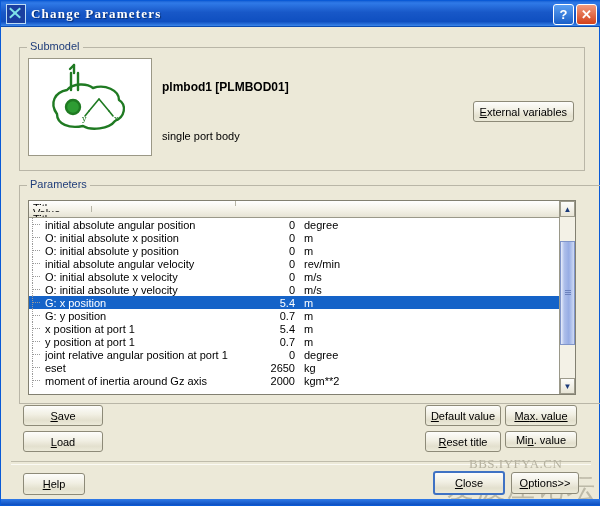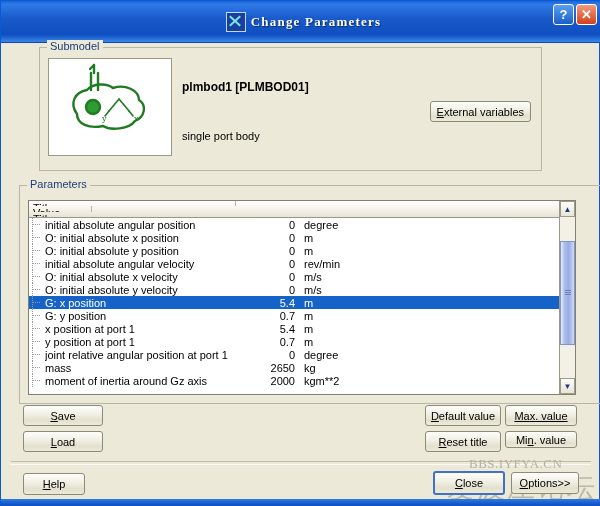--- a/index.html
+++ b/index.html
@@ -13,25 +13,25 @@
     position: relative;
     width: 600px; height: 506px;
     box-sizing: border-box;
     background: #ece9d8;
     border: 1px solid #0a5ad6;
   }
 
   
   #titlebar {
     position: absolute; left: 0; top: 0;
-    width: 600px; height: 42px;
+    width: 600px; height: 26px;
     background: linear-gradient(180deg,#1b64d6 0%, #2f7ae8 8%, #1858c8 45%, #0f4fc0 82%, #3b86ea 100%);
     border-bottom: 1px solid #0a4bb0;
     box-sizing: border-box;
-    display: flex; align-items: center; justify-content: center;
+    display: flex; align-items: center;
   }
   #titlebar .tb-icon {
     width: 18px; height: 18px; margin-left: 5px; margin-right: 5px;
     background: #1a3fa0;
     border: 1px solid #bcdcf5;
     position: relative; flex: none;
   }
   #titlebar .tb-icon:before, #titlebar .tb-icon:after {
     content:""; position:absolute; left:1px; top:7px; width:14px; height:2px;
     background:#7fe3e8;
@@ -73,21 +73,21 @@
   }
   .group > .grp-title {
     position: absolute; top: -8px; left: 7px;
     background: #ece9d8;
     padding: 0 3px;
     font-size: 11px;
     color: #1f3d7a;
     white-space: nowrap;
   }
 
-  #grp-submodel { left: 18px; top: 46px; width: 503px; height: 124px; margin-left: 20px; }
+  #grp-submodel { left: 18px; top: 46px; width: 566px; height: 124px; }
   #grp-parameters { left: 18px; top: 184px; width: 590px; height: 219px; }
 
   
   #submodel-thumb {
     position: absolute; left: 8px; top: 10px;
     width: 124px; height: 98px;
     background: #ffffff;
     border: 1px solid #9b9886;
     box-sizing: border-box;
   }
@@ -376,21 +376,21 @@
             <span class="c-unit">m</span>
           </div>
           <div class="prow">
             <span class="c-tree"></span>
             <span class="c-title">joint relative angular position at port 1</span>
             <span class="c-value">0</span>
             <span class="c-unit">degree</span>
           </div>
           <div class="prow">
             <span class="c-tree"></span>
-            <span class="c-title">mass</span>
+            <span class="c-title">eset</span>
             <span class="c-value">2650</span>
             <span class="c-unit">kg</span>
           </div>
           <div class="prow">
             <span class="c-tree"></span>
             <span class="c-title">moment of inertia around Gz axis</span>
             <span class="c-value">2000</span>
             <span class="c-unit">kgm**2</span>
           </div>
         </div>

